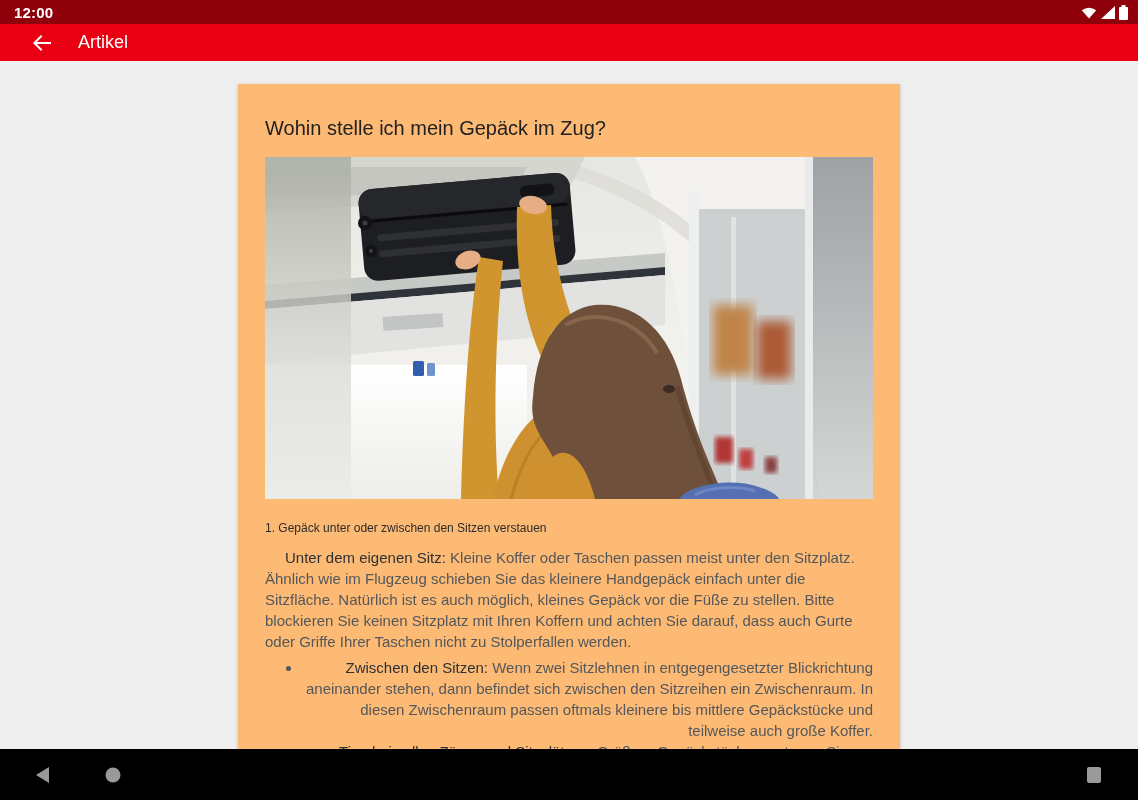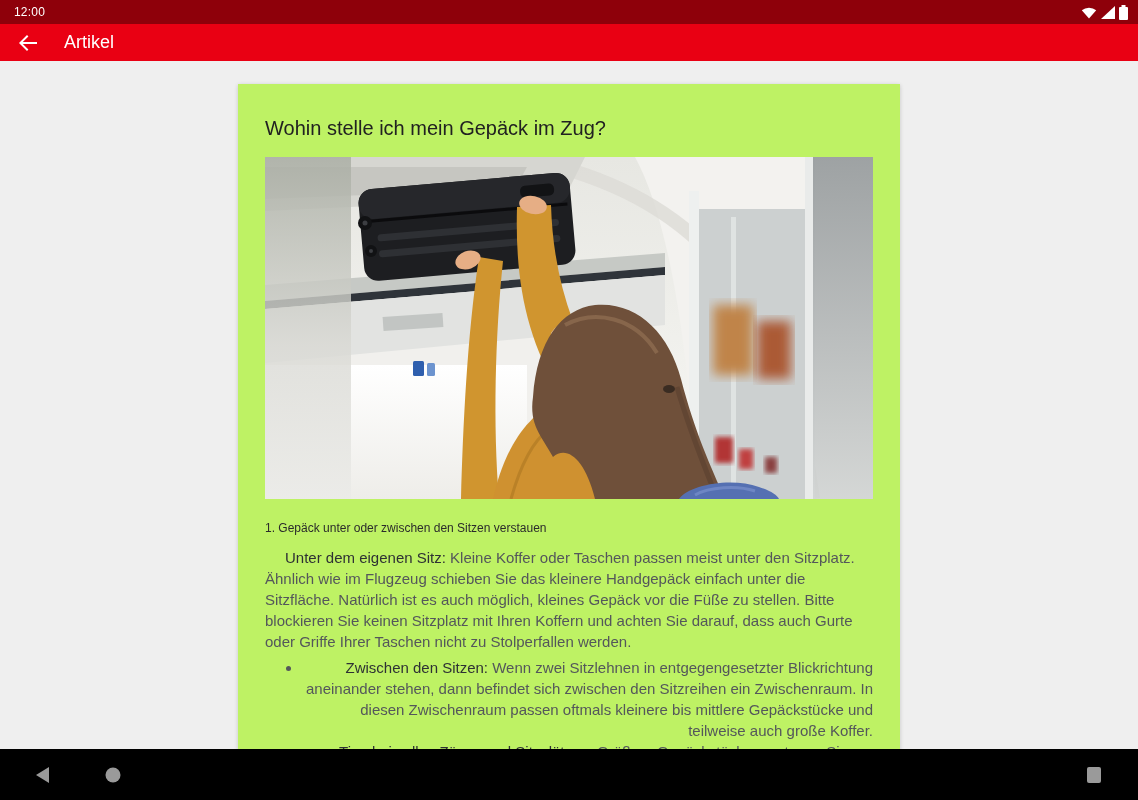--- a/index.html
+++ b/index.html
@@ -3,33 +3,33 @@
 <meta charset="utf-8">
 <style>
   * { box-sizing: border-box; margin: 0; padding: 0; }
   html,body { width:1138px; height:800px; }
   body { font-family: "Liberation Sans", sans-serif; background:#000; }
   .screen { width:1138px; height:800px; display:flex; flex-direction:column; overflow:hidden; background:#efefef; }
 
   
   .status-bar { height:24px; background:#8e000a; color:#fff; display:flex; align-items:center;
                 justify-content:space-between; padding:0 10px 0 14px; flex:0 0 auto; }
-  .status-time { font-size:12px; font-weight:normal; letter-spacing:.2px; }
+  .status-time { font-size:15px; font-weight:bold; letter-spacing:.2px; }
   .status-icons { display:flex; align-items:center; gap:4px; }
   .status-icons svg { display:block; }
 
   
-  .app-bar { height:37px; background:#e90013; display:flex; align-items:center; padding:0 14px; flex:0 0 auto; }
+  .app-bar { height:37px; background:#e90013; display:flex; align-items:center; padding:0 28px; flex:0 0 auto; }
   .back-btn { background:none; border:none; width:28px; height:28px; display:flex; align-items:center;
               justify-content:center; cursor:pointer; padding:0; }
   .app-title { color:#fff; font-size:18px; margin-left:22px; font-weight:400; }
 
   
   .content { flex:1 1 auto; overflow:hidden; position:relative; background:#efefef; }
-  .card { width:662px; margin:23px auto 0; background:#bef264; padding:30px 27px 0;
+  .card { width:662px; margin:23px auto 0; background:#fdba74; padding:30px 27px 0;
           box-shadow:0 1px 4px rgba(0,0,0,.18); }
   h1.article-title { font-size:20px; line-height:28px; font-weight:400; color:#212121; margin:0 0 15px; }
   .article-image { width:608px; height:342px; overflow:hidden; background:#dcdcd8; }
   .article-image svg { display:block; width:608px; height:342px; }
   h2.section-heading { font-size:12px; line-height:26px; font-weight:400; color:#2b2b2b; margin:16px 0 0; }
   p.body-text { font-size:15px; line-height:21px; color:#54575b; margin:6px 0 0; }
   .lead { font-weight:normal; color:#2e3134;margin-left:20px; }
   ul.bullets { margin:5px 0 0; padding-left:37px; list-style:disc outside; }
   ul.bullets li { font-size:15px; line-height:21px; color:#54575b;text-align:right; }
 

